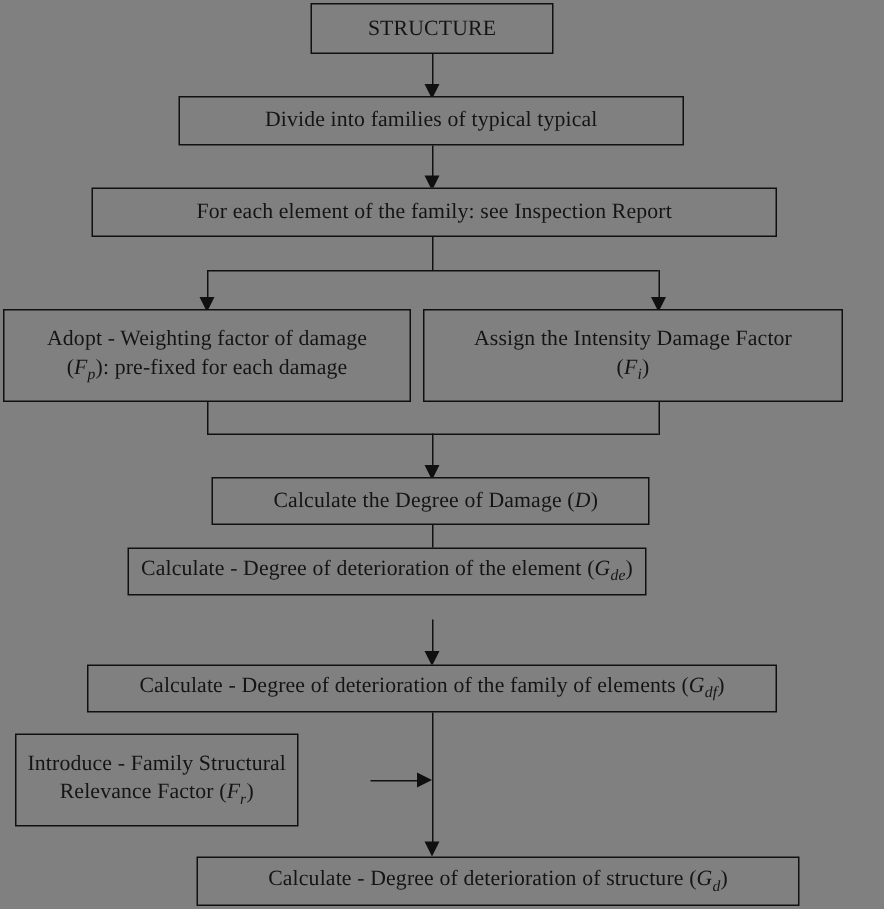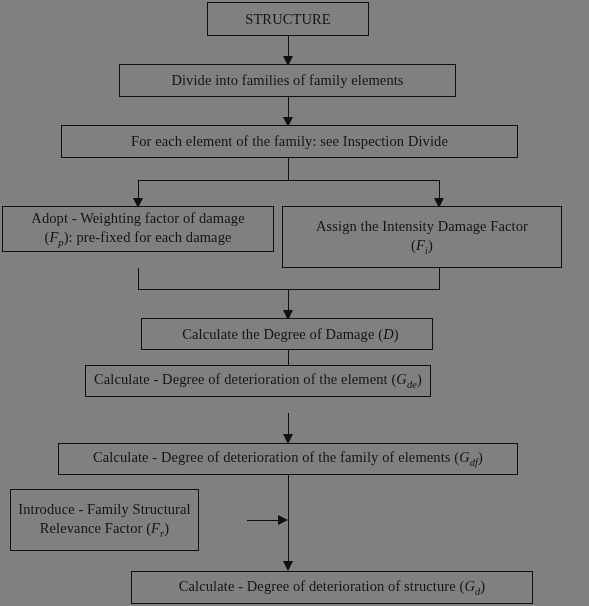--- a/index.html
+++ b/index.html
@@ -79,38 +79,38 @@
 <div id="chart">
 
   <div class="node" style="left:207px; top:2px; width:162px; height:34px;">
     <span class="txt">STRUCTURE</span>
   </div>
 
   <div class="vline" style="left:288px; top:36px; height:22px;"></div>
   <div class="arrow-down" style="left:283px; top:56px;"></div>
 
   <div class="node" style="left:119px; top:64px; width:337px; height:33px;">
-    <span class="txt">Divide into families of family elements</span>
+    <span class="txt">Divide into families of typical typical</span>
   </div>
 
   <div class="vline" style="left:288px; top:97px; height:23px;"></div>
   <div class="arrow-down" style="left:283px; top:117px;"></div>
 
   <div class="node" style="left:61px; top:125px; width:457px; height:33px;">
-    <span class="txt">For each element of the family: see Inspection Divide</span>
+    <span class="txt">For each element of the family: see Inspection Report</span>
   </div>
 
   <div class="vline" style="left:288px; top:158px; height:22px;"></div>
   <div class="hline" style="left:138px; top:180px; width:301px;"></div>
   <div class="vline" style="left:138px; top:180px; height:20px;"></div>
   <div class="arrow-down" style="left:133px; top:198px;"></div>
   <div class="vline" style="left:439px; top:180px; height:20px;"></div>
   <div class="arrow-down" style="left:434px; top:198px;"></div>
 
-  <div class="node" style="left:2px; top:206px; width:272px; height:46px;">
+  <div class="node" style="left:2px; top:206px; width:272px; height:62px;">
     <span class="txt">Adopt - Weighting factor of damage<br>(<i class="v">F</i><sub>p</sub>): pre-fixed for each damage</span>
   </div>
 
   <div class="node" style="left:282px; top:206px; width:280px; height:62px;">
     <span class="txt">Assign the Intensity Damage Factor<br>(<i class="v">F</i><sub>i</sub>)</span>
   </div>
 
   <div class="vline" style="left:138px; top:268px; height:22px;"></div>
   <div class="vline" style="left:439px; top:268px; height:22px;"></div>
   <div class="hline" style="left:138px; top:289px; width:301px;"></div>

